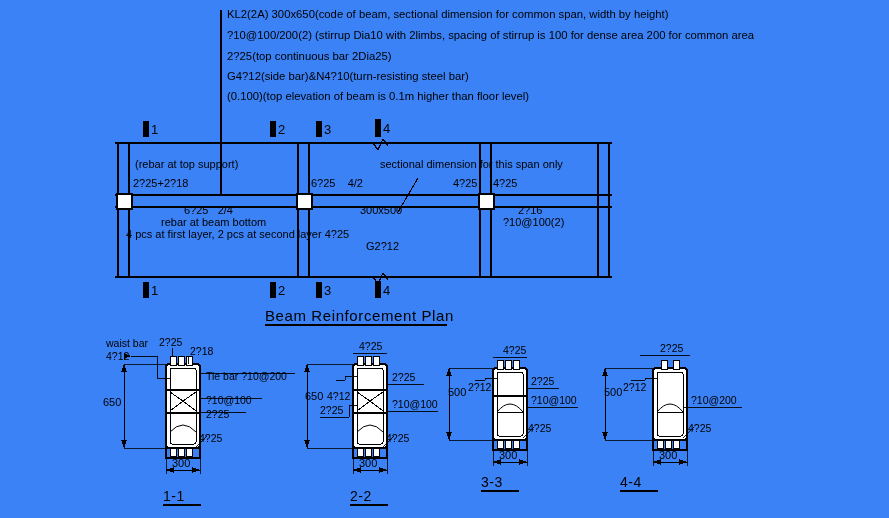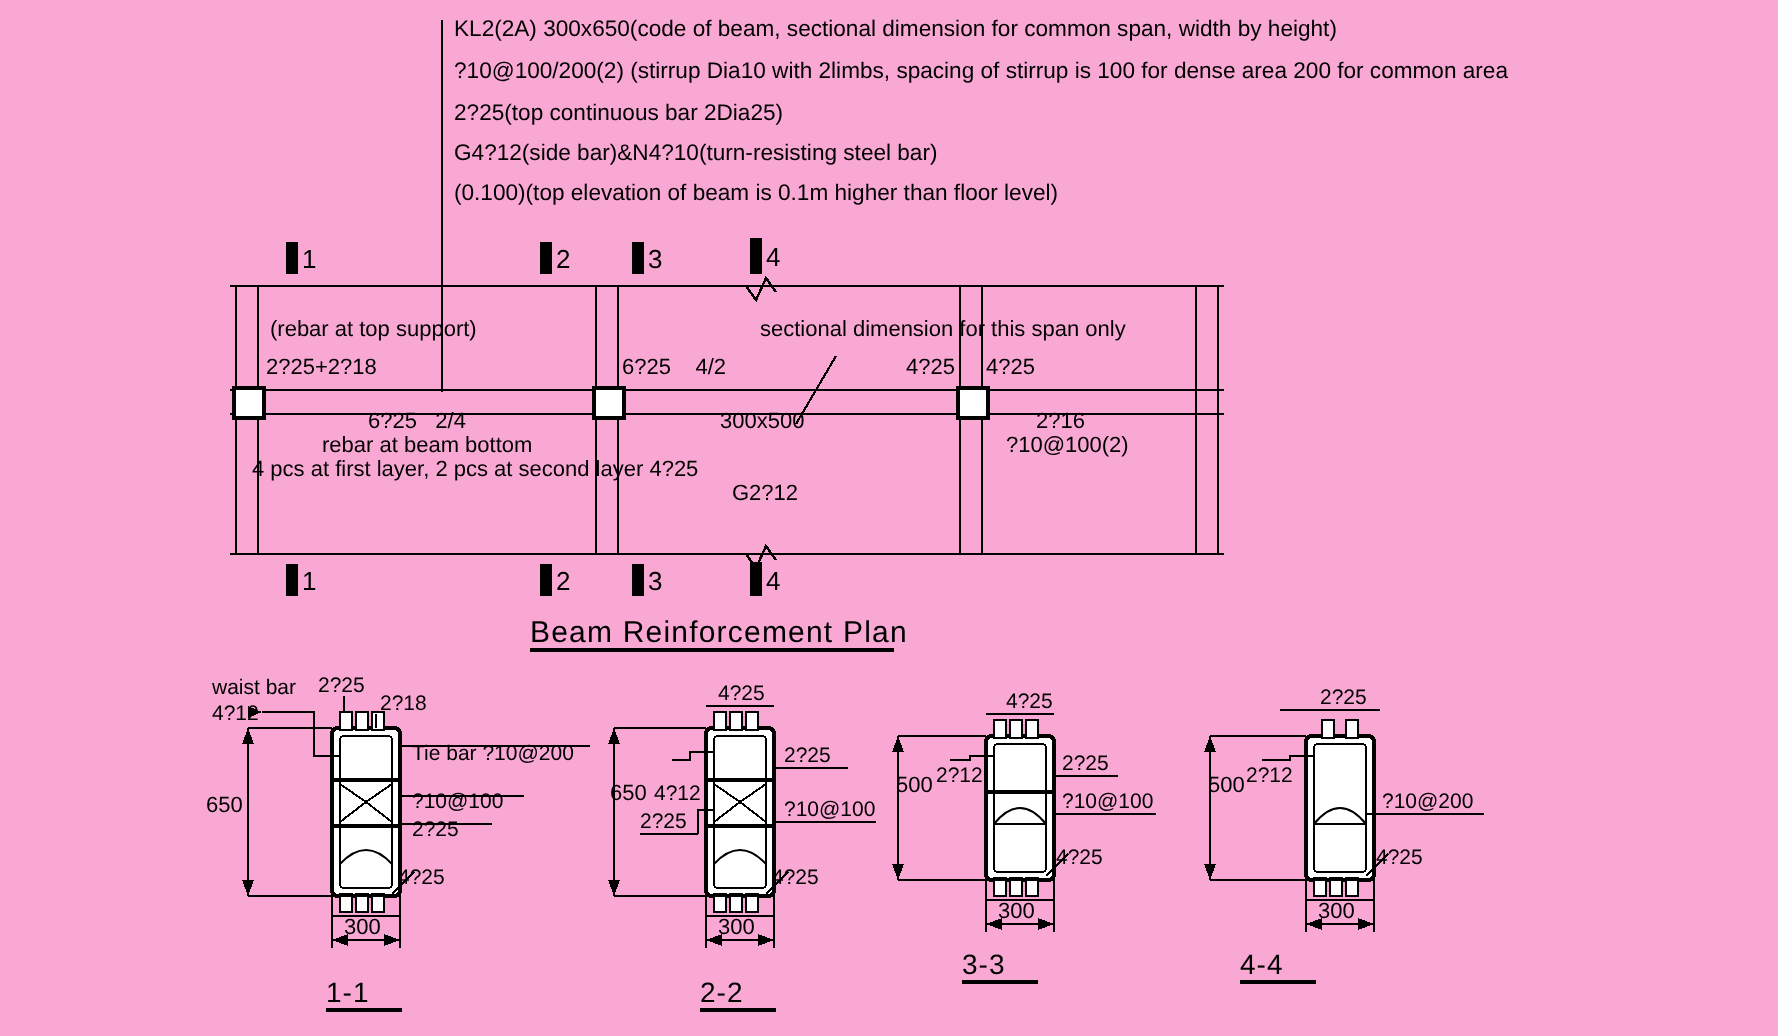--- a/index.html
+++ b/index.html
@@ -8,21 +8,21 @@
     padding: 0;
     background: #ffffff;
   }
   body {
     font-family: "Liberation Sans", sans-serif;
   }
   #sheet {
     position: relative;
     width: 889px;
     height: 518px;
-    background: #f9a8d4;
+    background: #3b82f6;
     overflow: hidden;
   }
   #sheet svg {
     position: absolute;
     left: 0;
     top: 0;
   }
   .txt {
     font-family: "Liberation Sans", sans-serif;
     fill: #000000;

